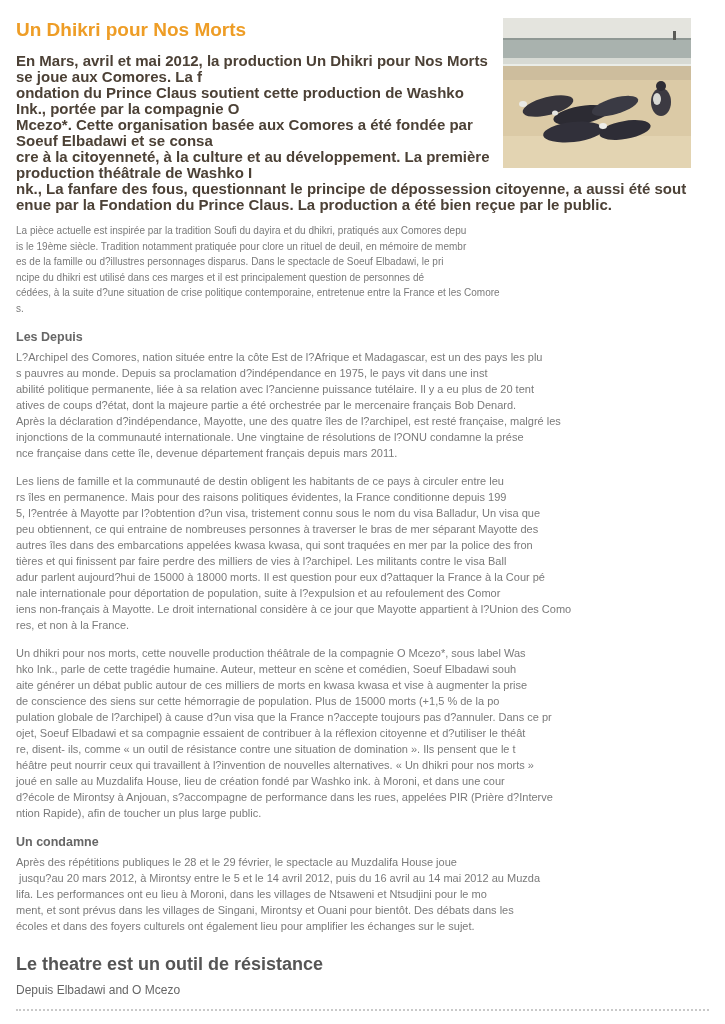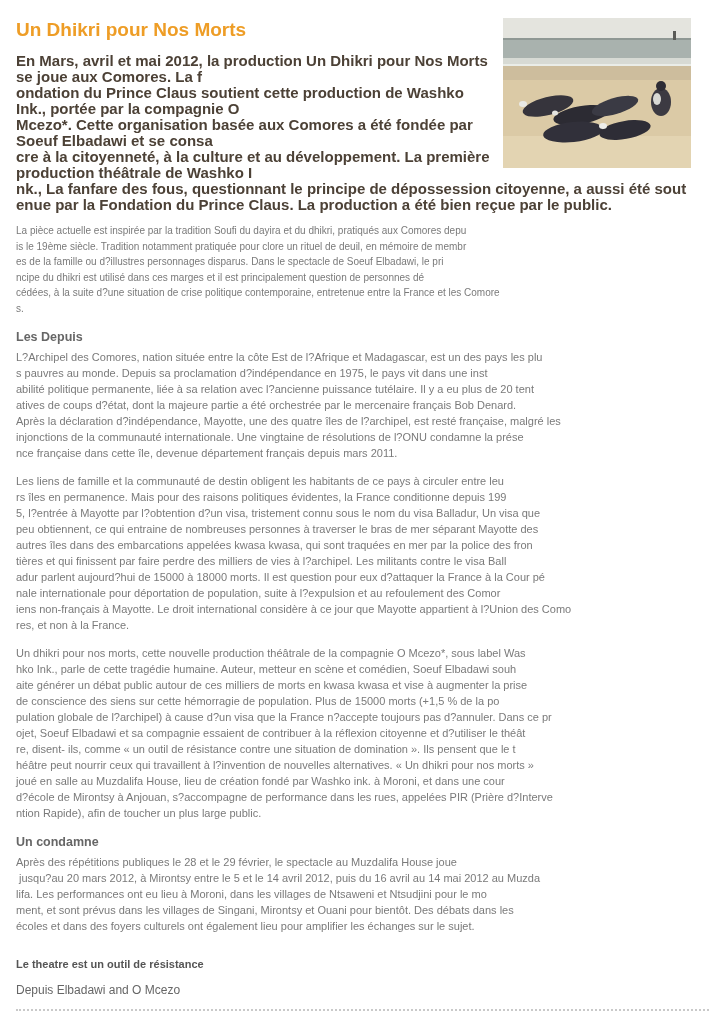--- a/index.html
+++ b/index.html
@@ -52,21 +52,21 @@
     white-space: pre-wrap;
   }
   h3.sec {
     font-size: 12.5px;
     line-height: 15px;
     font-weight: bold;
     color: var(--heading-text, #666666);
     margin: 14px 0 4px 0;
   }
   h3.closing {
-    font-size: 11px;
+    font-size: 18px;
     line-height: 17px;
     font-weight: bold;
     color: var(--closing-text, #555555);
     margin: 22px 0 0 0;
   }
   .byline {
     font-size: 12px;
     line-height: 14px;
     color: var(--heading-text, #666666);
     margin: 10px 0 0 0;

